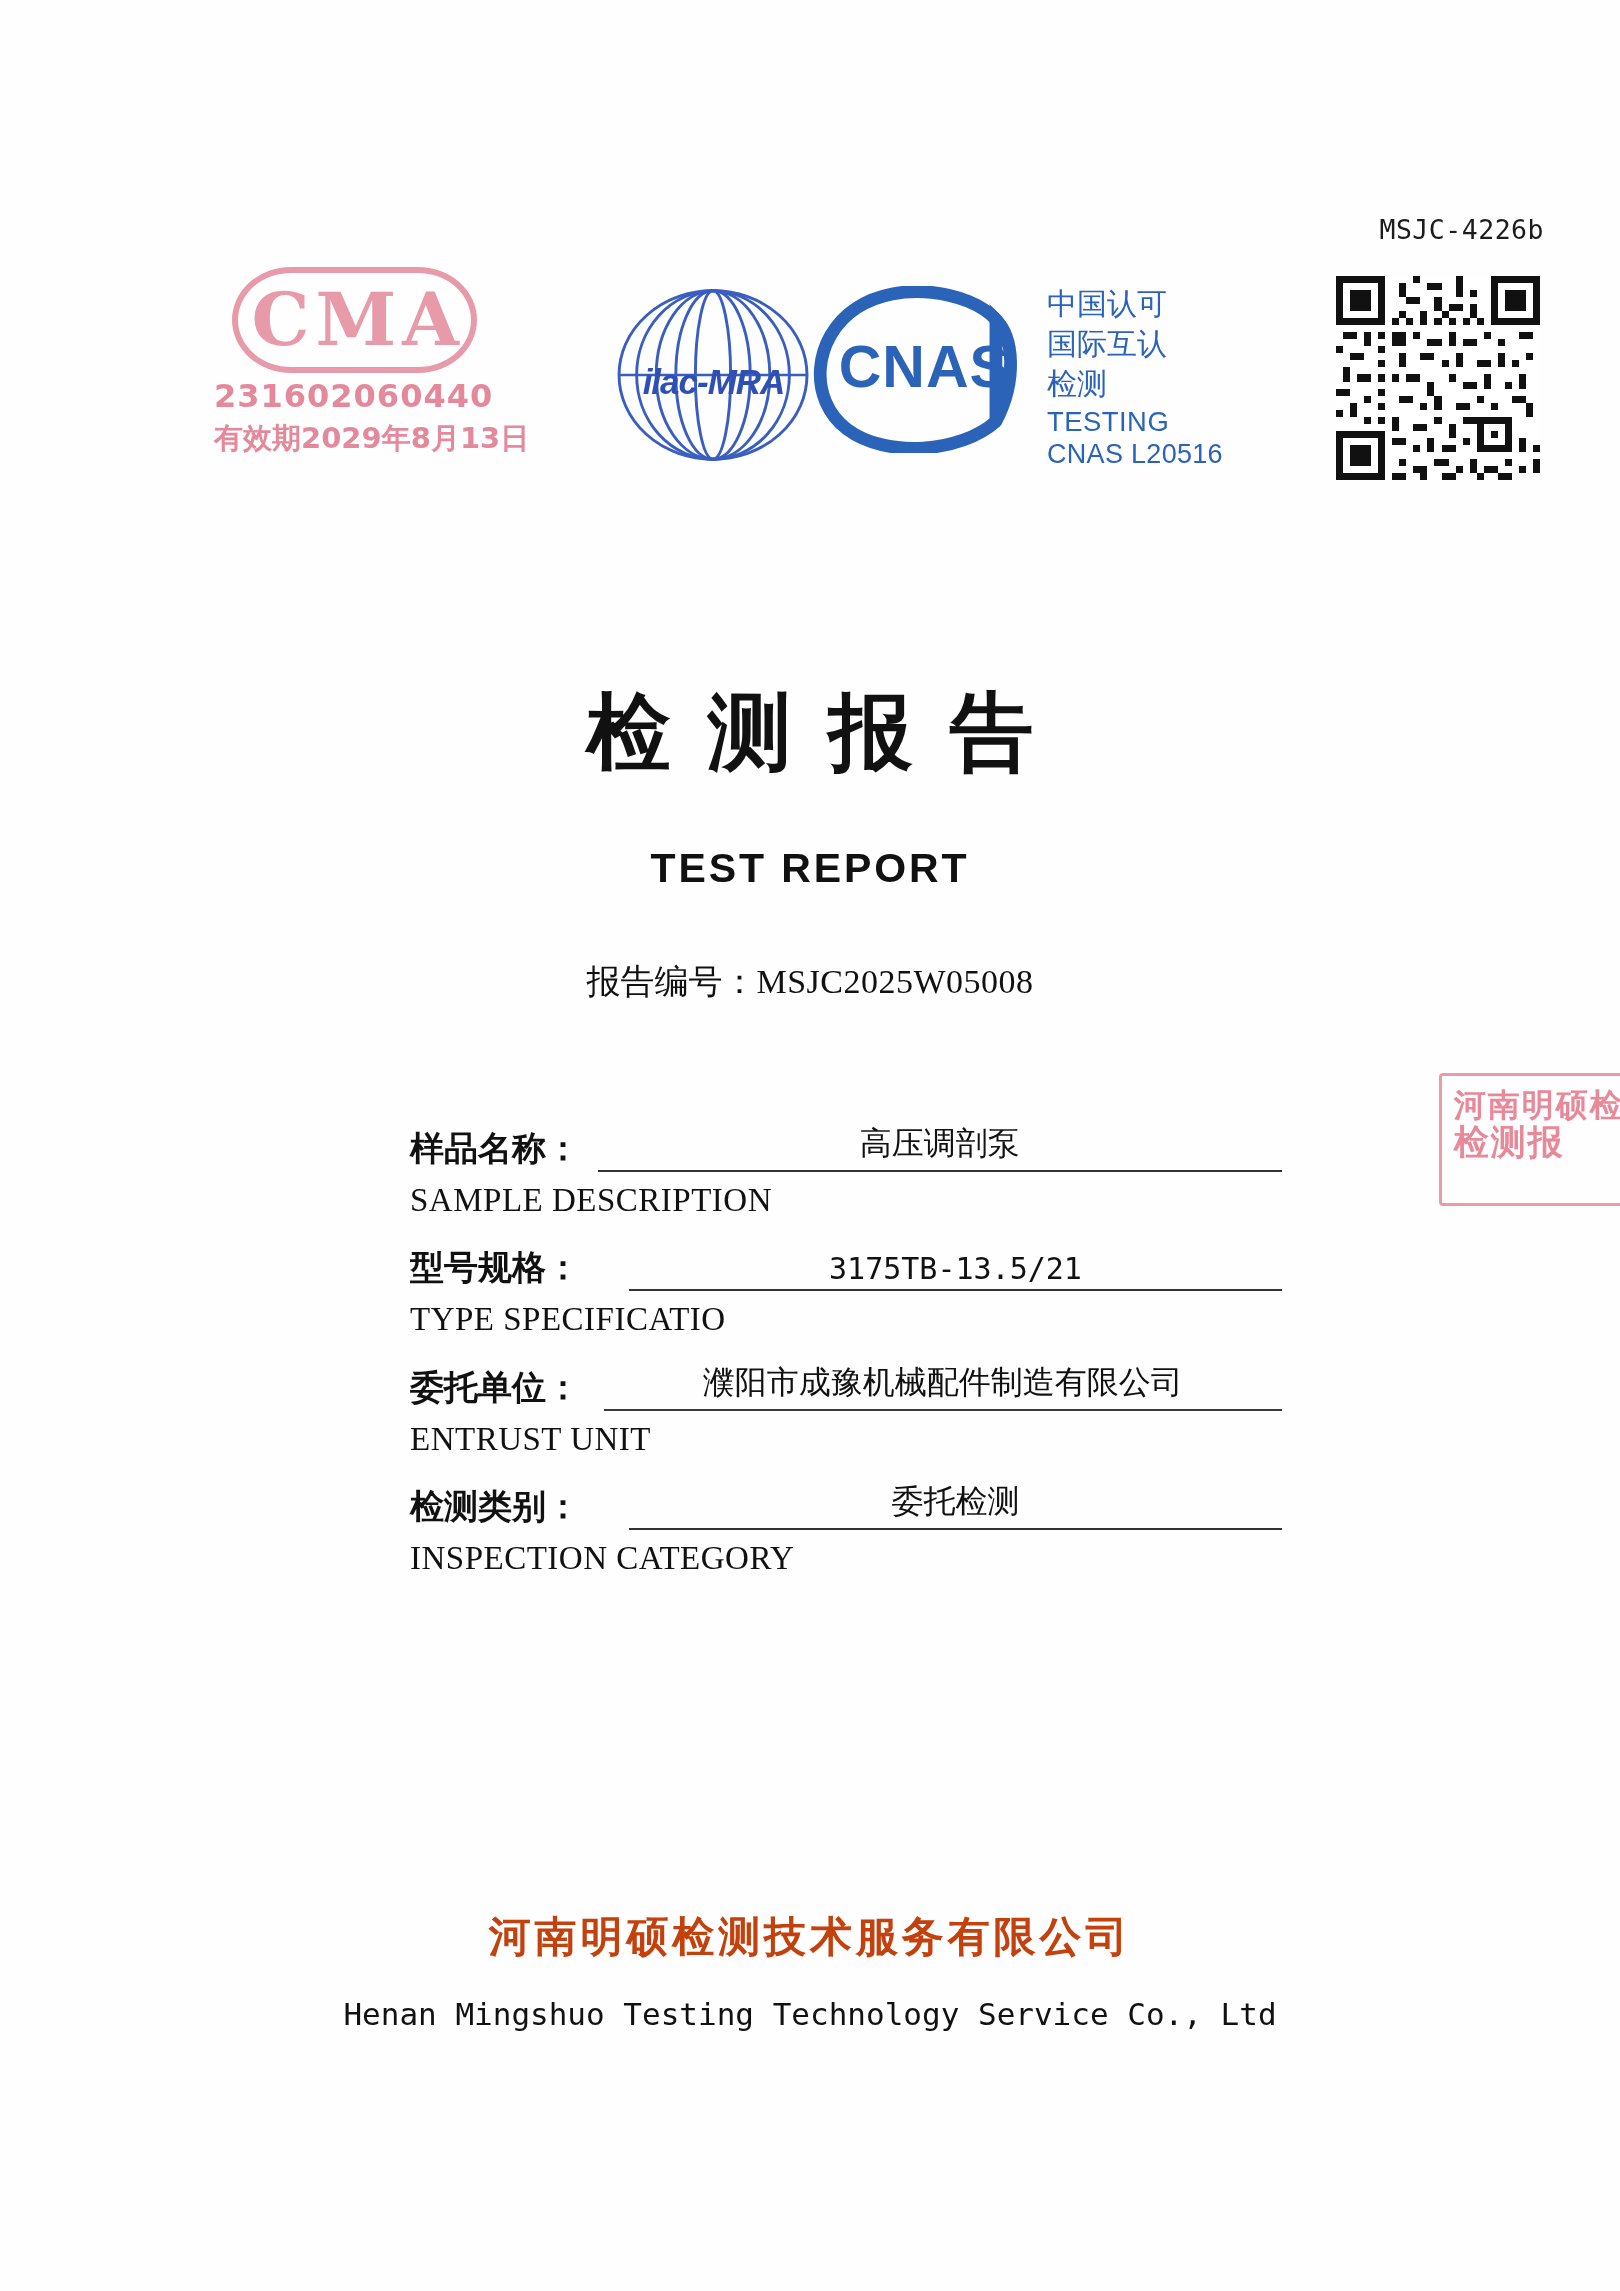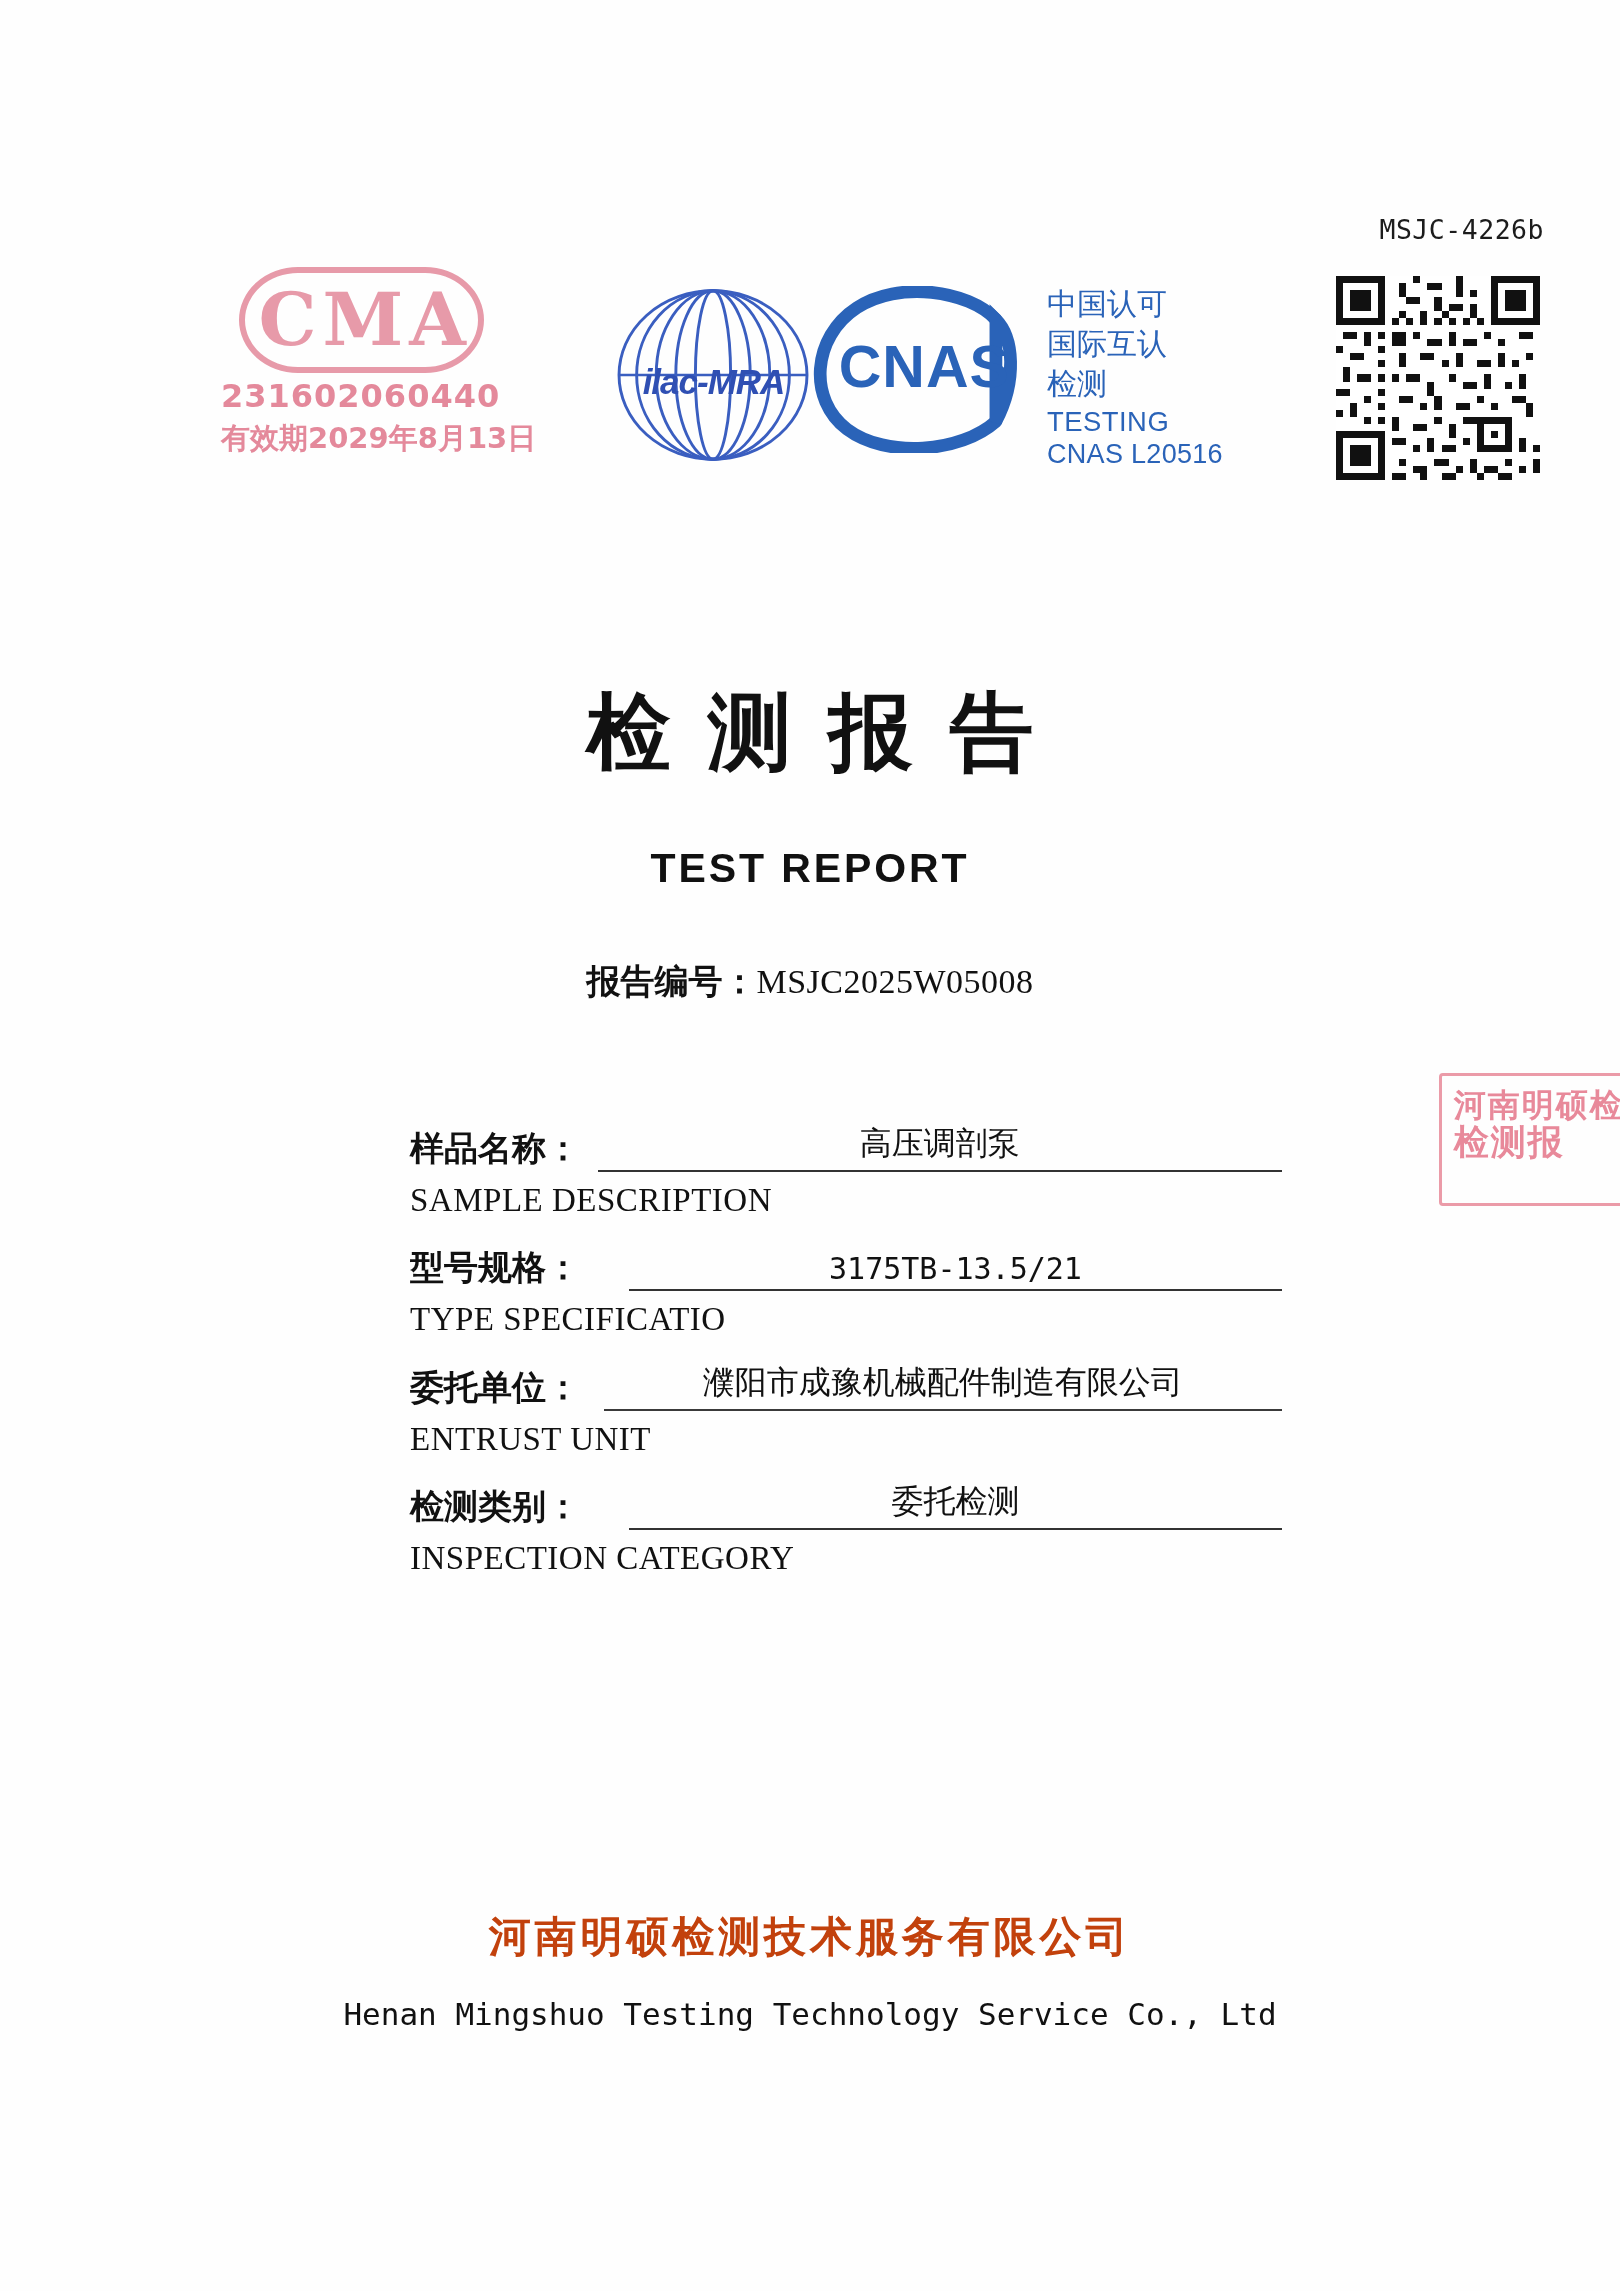--- a/index.html
+++ b/index.html
@@ -31,21 +31,21 @@
     top: 214px;
     font-family: "DejaVu Sans Mono", monospace;
     font-size: 26.5px;
     letter-spacing: 0.5px;
     color: #1c1c1c;
   }
 
   
   .cma-stamp {
     position: absolute;
-    left: 221px;
+    left: 214px;
     top: 267px;
     width: 304px;
     height: 206px;
     color: #e38d9e;
   }
   .cma-oval {
     position: absolute;
     left: 17.6px; top: 0;
     width: 245px;
     height: 106px;
@@ -183,21 +183,21 @@
     color: #111;
   }
   .report-no {
     position: absolute;
     left: 0; right: 0;
     top: 959px;
     text-align: center;
     font-size: 34px;
     color: #111;
   }
-  .report-no .lbl { font-family: "DejaVu Serif", serif; font-weight: bold; }
+  .report-no .lbl { font-family: "DejaVu Serif", serif; font-weight: normal; }
   .report-no .val { font-family: "Liberation Serif", serif; letter-spacing: 0.5px; }
 
   
   .fields {
     position: absolute;
     left: 410px;
     top: 1117px;
     width: 872px;
   }
   .field {

